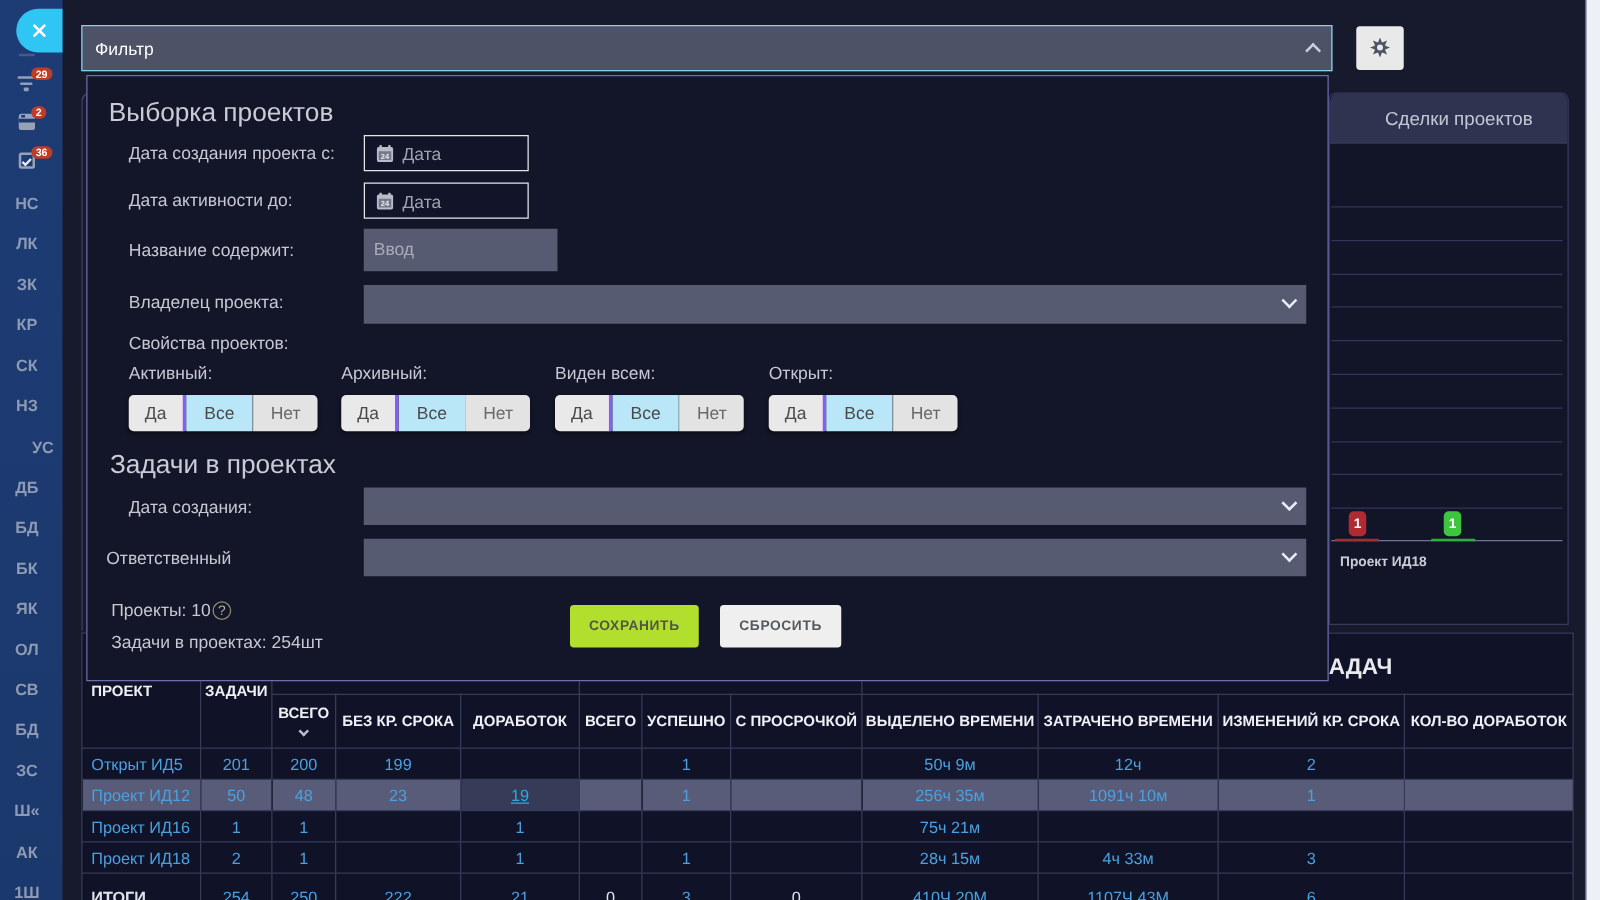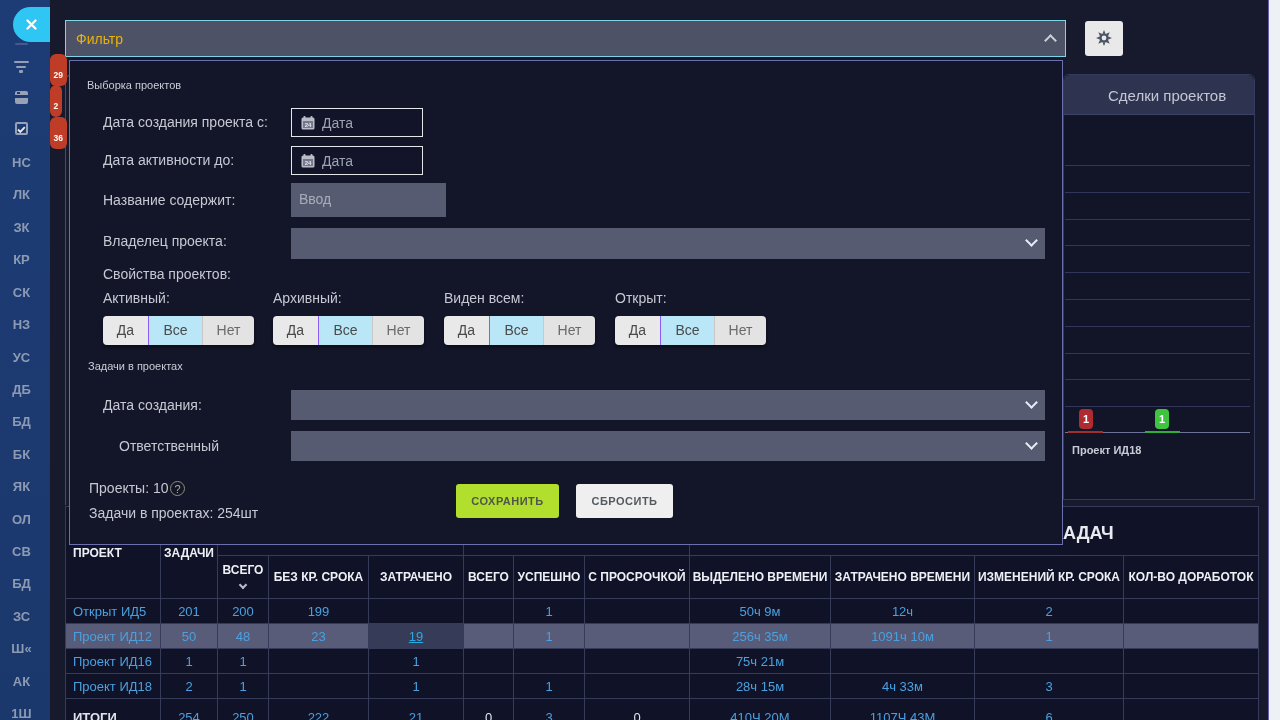--- a/index.html
+++ b/index.html
@@ -9,27 +9,27 @@
 .abs { position:absolute; }
 
 
 #sidebar { position:absolute; left:0; top:0; width:50px; height:720px;
   background:linear-gradient(180deg,#1d3c75 0%,#1c3a70 60%,#1b386c 100%); }
 #xbtn { position:absolute; left:13px; top:7px; width:37px; height:35px; background:#30c6f3;
   border-radius:17.5px 0 0 17.5px; }
 #xbtn svg { position:absolute; left:13px; top:12px; }
 .sb-line { position:absolute; left:15px; top:43px; width:13px; height:1.5px; background:#47598a; border-radius:1px;}
 .badge { position:absolute; background:#bf3d27; color:#fff; font-size:8.5px; font-weight:bold;
-  border-radius:6px; padding:16px 4px; height:10px; line-height:10px; text-align:left;margin-left:25px; }
+  border-radius:6px; padding:0 4px; height:10px; line-height:10px; text-align:left; }
 .sb-label { position:absolute; width:43px; text-align:center; color:#8d9ab3; font-size:13px; font-weight:bold; }
 
 
 #filterbar { position:absolute; left:65px; top:20px; width:1001px; height:37px; background:#4e5267;
   border:1px solid #7fd4e8; }
-#filterbar .txt { position:absolute; left:10px; top:10px; font-size:14px; color:#eab308; }
+#filterbar .txt { position:absolute; left:10px; top:10px; font-size:14px; color:#ffffff; }
 .chev-up { position:absolute; width:9px; height:9px; border-left:2px solid #ccd0da; border-top:2px solid #ccd0da;
   transform:rotate(45deg); }
 .chev-dn { position:absolute; width:9px; height:9px; border-right:2px solid #e9edf6; border-bottom:2px solid #e9edf6;
   transform:rotate(45deg); }
 #gearbtn { position:absolute; left:1085px; top:21px; width:38px; height:35px; background:#e9e9ea; border-radius:3px; }
 #findbtn { position:absolute; left:1141px; top:21px; width:115px; height:35px; background:#3cc8f4; border-radius:4px;
   color:#fff; font-weight:bold; font-size:14px; letter-spacing:0.5px; }
 
 
 #leftcard { position:absolute; left:65px; top:74px; width:10px; height:431px;
@@ -51,28 +51,28 @@
 #tbl th { color:#eef0f5; font-size:12px; font-weight:bold; text-align:center; }
 #tbl td { color:#4aa0e0; font-size:13px; text-align:center; }
 #tbl td.pname { text-align:left; padding-left:7px; }
 tr.hl td { background:#585c78; color:#74ccf4; }
 tr.totals td { color:#4aa0e0; font-weight:normal; }
 .wht { color:#dfe2ea !important; }
 
 
 #popup { position:absolute; left:69px; top:60px; width:994px; height:485px; background:#131528;
   border:1px solid #6b6fae; }
-#popup .sect { position:absolute; font-size:11px; color:#c9ccd6; }
+#popup .sect { position:absolute; font-size:21px; color:#c9ccd6; }
 #popup .lbl { position:absolute; font-size:14px; color:#c6c9d3; }
 .datebox { position:absolute; left:221px; width:132px; height:29px; border:1px solid #e4e6ea; background:#12152a;text-decoration:underline; }
 .inputbox { position:absolute; left:221px; background:#575b72; }
 .tgl { position:absolute; display:flex; width:151px; height:29px; border-radius:4px;
   box-shadow:0 2px 3px rgba(0,0,0,0.4); font-size:14px; }
 .tgl div { text-align:center; line-height:29px; color:#4a4a4a; }
-.tgl .b1 { width:46px; background:#e9e9e9; border-radius:4px 0 0 4px; border-right:1px solid #8b5cf6; }
+.tgl .b1 { width:46px; background:#e9e9e9; border-radius:4px 0 0 4px; border-right:3px solid #8b5cf6; }
 .tgl .b2 { width:53px; background:#b9e7f8; }
 .tgl .b3 { width:52px; background:#e3e3e3; border-radius:0 4px 4px 0; border-left:1px solid #c9c9c9; color:#6a6a6a; }
 #savebtn { position:absolute; left:386px; top:423px; width:103px; height:34px; background:#b2df2d; border-radius:3px;
   color:#50564a; font-size:11px; font-weight:bold; text-align:center; line-height:34px; letter-spacing:0.5px; }
 #resetbtn { position:absolute; left:506px; top:423px; width:97px; height:34px; background:#efefef; border-radius:3px;
   color:#54595e; font-size:11px; font-weight:bold; text-align:center; line-height:34px; letter-spacing:0.5px; }
 .cal { position:absolute; left:9px; top:7px; }
 .dtxt { position:absolute; left:30px; top:6px; font-size:14px; color:#9fa3af; }
 .sortchev { display:inline-block; width:6px; height:6px; border-right:2px solid #b9bdcb; border-bottom:2px solid #b9bdcb; transform:rotate(45deg); }
 .qmark { position:absolute; left:100px; top:420px; width:15px; height:15px; border:1px solid #8f8f72; border-radius:50%;
@@ -125,21 +125,21 @@
         <tr style="height:49px">
       <th rowspan="2" style="text-align:left; padding-left:7px;">ПРОЕКТ</th>
           <th rowspan="2">ЗАДАЧИ</th>
       <th colspan="3"></th>
           <th colspan="3"></th>
           <th colspan="4" id="gr3"></th>
     </tr>
     <tr style="height:43px">
       <th>ВСЕГО<br><span class="sortchev"></span></th>
           <th>БЕЗ КР. СРОКА</th>
-          <th>ЗАТРАЧЕНО</th>
+          <th>ДОРАБОТОК</th>
       <th>ВСЕГО</th>
           <th>УСПЕШНО</th>
           <th>С ПРОСРОЧКОЙ</th>
       <th>ВЫДЕЛЕНО ВРЕМЕНИ</th>
           <th>ЗАТРАЧЕНО ВРЕМЕНИ</th>
           <th>ИЗМЕНЕНИЙ КР. СРОКА</th>
           <th>КОЛ-ВО ДОРАБОТОК</th>
     </tr>
     <tr style="height:25px">
       <td class="pname">Открыт ИД5</td>
@@ -289,21 +289,21 @@
         <div class="b2">Все</div>
         <div class="b3">Нет</div>
       </div>
 
     <div class="sect" style="left:18px; top:299px;">Задачи в проектах</div>
 
     <div class="lbl" style="left:33px; top:336px;">Дата создания:</div>
     <div class="inputbox" style="top:329px; width:754px; height:30px;">
       <div class="chev-dn" style="left:736px; top:8px;"></div>
     </div>
-    <div class="lbl" style="left:49px; top:377px;text-align:right;">Ответственный</div>
+    <div class="lbl" style="left:15px; top:377px;text-align:right;">Ответственный</div>
     <div class="inputbox" style="top:370px; width:754px; height:30px;">
       <div class="chev-dn" style="left:736px; top:8px;"></div>
     </div>
 
     <div class="lbl" style="left:19px; top:419px;">Проекты: 10</div>
     <div class="qmark">?</div>
     <div class="lbl" style="left:19px; top:444px;">Задачи в проектах: 254шт</div>
 
     <div id="savebtn">СОХРАНИТЬ</div>
     <div id="resetbtn">СБРОСИТЬ</div>
@@ -331,21 +331,21 @@
     <svg style="position:absolute; left:16px; top:124px;" width="11" height="11" viewBox="0 0 11 11">
       <path d="M2 5.5 L4.3 7.8 L8.8 3.2" stroke="#e8ecf2" stroke-width="1.9" fill="none"></path>
     </svg>
     <div class="badge" style="left:24.5px; top:117px;">36</div>
     <div class="sb-label" style="top:155px;">НС</div>
     <div class="sb-label" style="top:187px;">ЛК</div>
     <div class="sb-label" style="top:220px;">ЗК</div>
     <div class="sb-label" style="top:252px;">КР</div>
     <div class="sb-label" style="top:285px;">СК</div>
     <div class="sb-label" style="top:317px;">НЗ</div>
-    <div class="sb-label" style="top:350px;">УС</div>
+    <div class="sb-label" style="top:350px;text-align:right;">УС</div>
     <div class="sb-label" style="top:382px;">ДБ</div>
     <div class="sb-label" style="top:414px;">БД</div>
     <div class="sb-label" style="top:447px;">БК</div>
     <div class="sb-label" style="top:479px;">ЯК</div>
     <div class="sb-label" style="top:512px;">ОЛ</div>
     <div class="sb-label" style="top:544px;">СВ</div>
     <div class="sb-label" style="top:576px;">БД</div>
     <div class="sb-label" style="top:609px;">ЗС</div>
     <div class="sb-label" style="top:641px;">Ш«</div>
     <div class="sb-label" style="top:674px;">АК</div>

